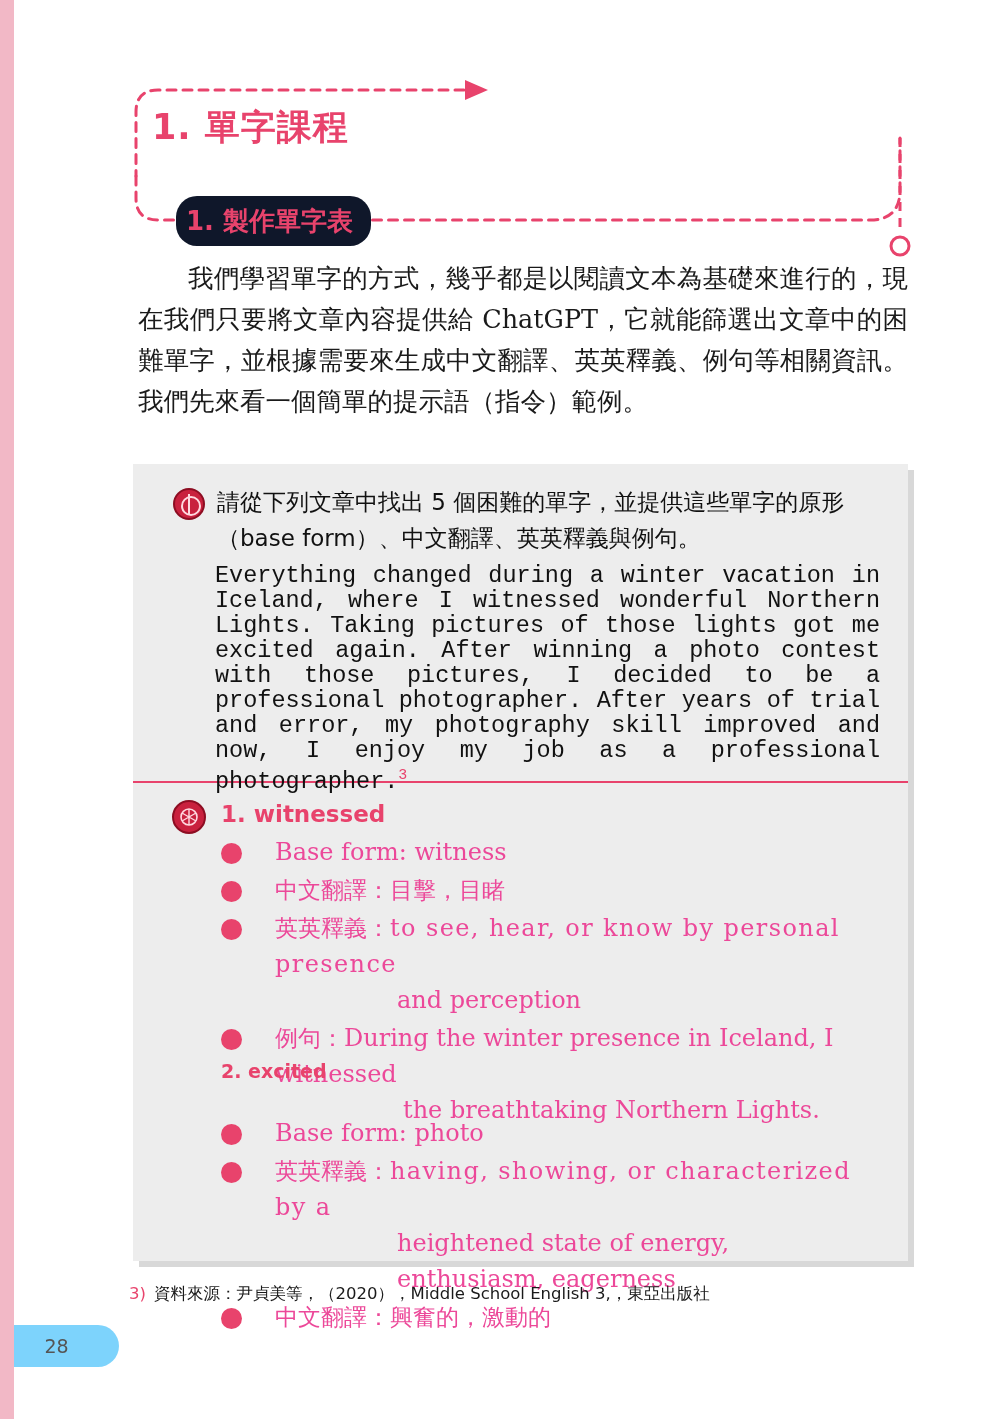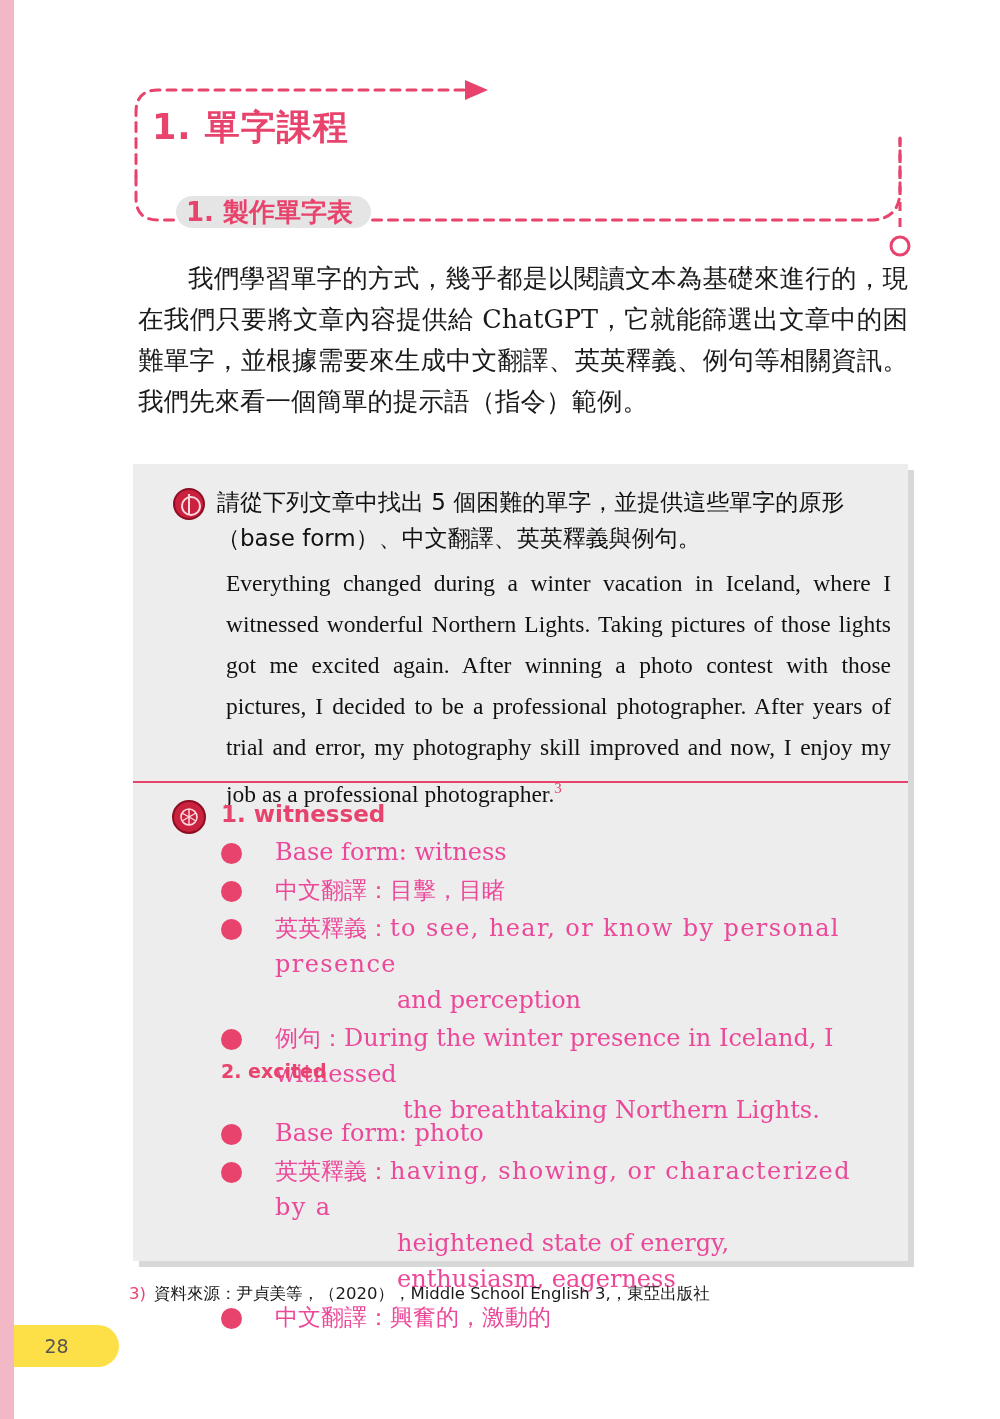--- a/index.html
+++ b/index.html
@@ -47,25 +47,25 @@
     font-size: 35px;
     color: #e8436c;
     letter-spacing: 1px;
   }
 
   
   .section-head {
     position: absolute;
     left: 176px;
     top: 196px;
-    height: 32px;
+    height: 50px;
     display: flex;
     align-items: center;
     padding: 0 18px 0 10px;
-    background: #e5e5e5;
+    background: #0f172a;
     border-radius: 21px;
   }
   .section-head span {
     font-family: "DejaVu Sans", sans-serif;
     font-weight: bold;
     font-size: 26px;
     color: #e8436c;
   }
 
   
@@ -145,26 +145,26 @@
   }
   .prompt-text {
     font-family: "DejaVu Sans", sans-serif;
     font-size: 23px;
     line-height: 36px;
     color: #111;
   }
 
   .passage {
     position: absolute;
-    left: 226px;
+    left: 215px;
     top: 563px;
     width: 665px;
-    font-family: Liberation Serif, serif;
+    font-family: Liberation Mono, monospace;
     font-size: 23.5px;
-    line-height: 41px;
+    line-height: 25px;
     color: #111;
     text-align: justify;
   }
   .fnref {
     color: #e8436c;
     font-size: 15px;
     vertical-align: super;
   }
 
   
@@ -255,21 +255,21 @@
   }
   .footnote .fn-num { color: #e8436c; margin-right: 8px; }
 
   
   .page-num {
     position: absolute;
     left: 14px;
     top: 1325px;
     width: 105px;
     height: 42px;
-    background: #fde047;
+    background: #7dd3fc;
     border-radius: 0 21px 21px 0;
     display: flex;
     align-items: center;
     justify-content: center;
   }
   .page-num span {
     font-family: "DejaVu Sans", sans-serif;
     font-size: 19px;
     color: #555;
     margin-left: -20px;

